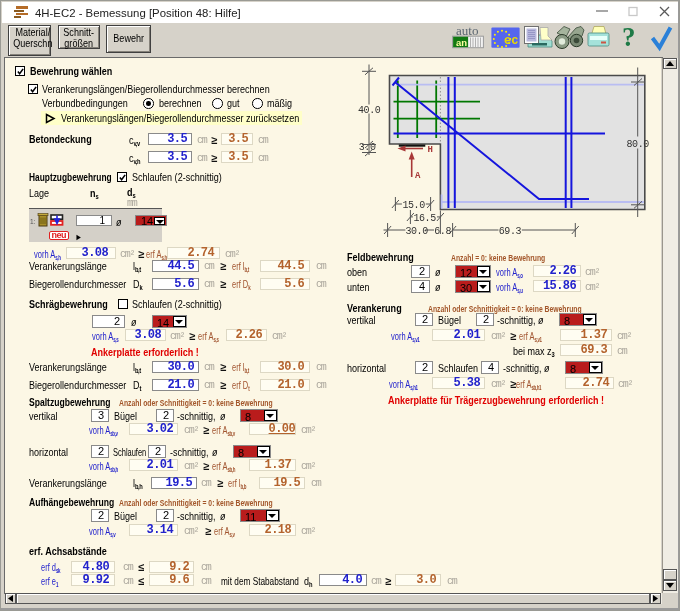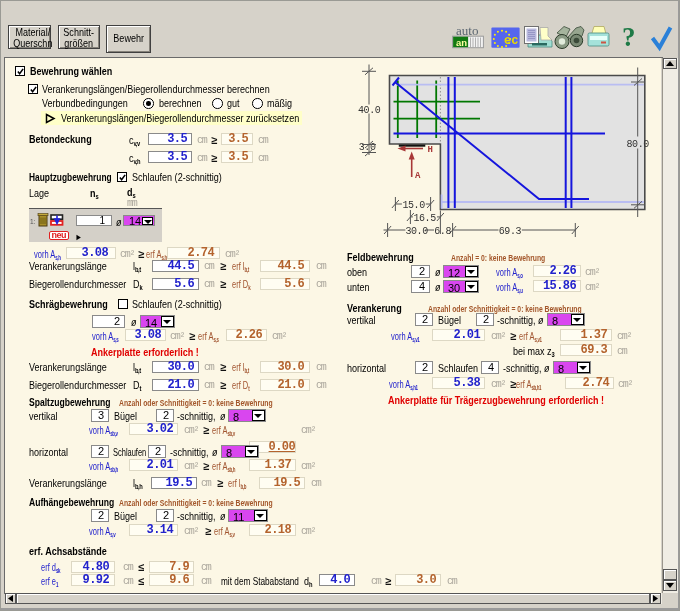--- a/index.html
+++ b/index.html
@@ -18,32 +18,46 @@
 .ge{position:absolute;font-family:"Liberation Mono",monospace;font-size:11px;font-weight:bold;color:#111;line-height:11px;}
 .inp{position:absolute;background:#fff;border:1px solid #8a8a8a;font-family:"Liberation Mono",monospace;font-size:12px;font-weight:bold;color:#2222cc;text-align:right;box-sizing:border-box;letter-spacing:-0.6px;}
 .dis{position:absolute;background:#fffdf2;border:1px solid #ddd8c4;font-family:"Liberation Mono",monospace;font-size:12px;font-weight:bold;color:#b4632d;text-align:right;box-sizing:border-box;letter-spacing:-0.6px;}
 .dis.t.blue,.t.brown{transform:scaleX(0.68);}
 .t.blue .sub,.t.brown .sub{font-size:6.5px;}
 .blue{color:#2222cc;}
 .cb{position:absolute;width:8px;height:8px;background:#fff;border:1.5px solid #000;}
 .cb .k{position:absolute;left:0.5px;top:0.5px;width:7px;height:7px;}
 .rad{position:absolute;width:8.5px;height:8.5px;background:#fff;border:1.2px solid #000;border-radius:50%;}
 .rad .d{position:absolute;left:2px;top:2px;width:4.5px;height:4.5px;background:#000;border-radius:50%;}
-.dd{position:absolute;background:#d946ef;border:1px solid #8a8a8a;box-sizing:border-box;}
+.dd{position:absolute;background:#b91c1c;border:1px solid #8a8a8a;box-sizing:border-box;margin-left:12px;}
 .dd .v{position:absolute;left:4px;top:1px;font-family:"Liberation Sans",sans-serif;font-size:11px;color:#000;}
 .dd .a{position:absolute;right:0px;top:0px;width:13px;bottom:0px;background:#fff;border:1.5px solid #000;box-sizing:border-box;}
 .dd .a:after{content:"";position:absolute;left:1px;top:2.5px;border-left:4px solid transparent;border-right:4px solid transparent;border-top:4.5px solid #000;}
 .sub{font-size:7px;font-weight:bold;vertical-align:-2px;letter-spacing:-0.5px;}
 .tbtn{position:absolute;background:#d6d2c9;border:1px solid #404040;box-shadow:inset 1px 1px 0 #ffffff,inset -1px -1px 0 #86827a;font-size:11px;color:#000;text-align:center;box-sizing:border-box;}
 .tbtn span{display:inline-block;transform:scaleX(0.82);transform-origin:50% 0;white-space:pre;}
 svg{position:absolute;left:0;top:0;}
 </style></head><body>
 <div id="win">
+  <div id="title">
+    <svg width="30" height="20">
+      <rect x="14" y="4" width="12" height="3" fill="#b56c28"></rect>
+      <rect x="12" y="8" width="10" height="2" fill="#8a5a20"></rect>
+      <rect x="14" y="11" width="12" height="2" fill="#b56c28"></rect>
+      <rect x="12" y="14" width="7" height="2" fill="#8a5a20"></rect>
+    </svg>
+    <span class="tt">4H-EC2 - Bemessung [Position 48: Hilfe]</span>
+    <svg width="678" height="21">
+      <line x1="594" y1="9" x2="606" y2="9" stroke="#777" stroke-width="1.3"></line>
+      <rect x="627" y="5.5" width="8" height="8" fill="none" stroke="#c8c8c8" stroke-width="1.3"></rect>
+      <path d="M658 5 L667 14 M667 5 L658 14" stroke="#5a5a5a" stroke-width="1.3"></path>
+    </svg>
+  </div>
   <div id="toolbar">
-    <div class="tbtn" style="left:6px;top:2px;width:43px;height:24px;line-height:10.5px;padding-top:1px;"><span>Material/<br>Querschn</span></div>
+    <div class="tbtn" style="left:6px;top:2px;width:43px;height:31px;line-height:10.5px;padding-top:1px;"><span>Material/<br>Querschn</span></div>
     <div class="tbtn" style="left:56px;top:2px;width:42px;height:24px;line-height:10.5px;padding-top:1px;"><span>Schnitt-<br>größen</span></div>
     <div class="tbtn" style="left:104px;top:2px;width:45px;height:28px;line-height:25px;"><span>Bewehr</span></div>
     <div style="position:absolute;left:438px;top:2px;width:242px;height:30px;">
       <svg width="242" height="30">
         <text x="16" y="9.5" font-family="Liberation Serif,serif" font-size="13" fill="#5a6570">auto</text>
         <rect x="12.6" y="11.2" width="30.8" height="11.5" fill="#f2f2f2" stroke="#9a9a9a" stroke-width="1"></rect>
         <rect x="13.1" y="11.7" width="15" height="10.5" fill="#127a12"></rect>
         <text x="16" y="20.5" font-family="Liberation Sans" font-size="9.5" font-weight="bold" fill="#ffffa0">an</text>
         <g stroke="#b0b0b0" stroke-width="1">
             <line x1="30.5" y1="12.5" x2="30.5" y2="22"></line>
@@ -262,21 +276,21 @@
     <span class="t" style="left:219px;top:411px;font-style:italic;">ø</span>
     <div class="dd" style="left:227px;top:408px;width:38px;height:13px;">
         <span class="v">8</span>
         <span class="a"></span>
       </div>
     <span class="t blue" style="left:88px;top:425px;">vorh A<span class="sub">sb,v</span></span>
     <div class="dis blue" style="left:128px;top:422px;width:49px;height:12px;line-height:10px;padding-right:4px;">3.02</div>
     <span class="u" style="left:183px;top:425px;">cm²</span>
       <span class="ge" style="left:202px;top:425px;">≥</span>
     <span class="t brown" style="left:211px;top:425px;">erf A<span class="sub">sb,v</span></span>
-    <div class="dis" style="left:248px;top:440px;width:47px;height:12px;line-height:10px;text-decoration:underline;">0.00</div>
+    <div class="dis" style="left:248px;top:422px;width:47px;height:12px;line-height:10px;text-decoration:underline;">0.00</div>
     <span class="u" style="left:300px;top:425px;">cm²</span>
     <span class="t" style="left:28px;top:447px;">horizontal</span>
     <div class="inp" style="left:90px;top:444px;width:18px;height:13px;line-height:11px;padding-right:4px;color:#000;font-family:'Liberation Sans';font-weight:normal;font-size:11px;letter-spacing:0;">2</div>
     <span class="t" style="left:112px;top:447px;transform:scaleX(0.68);">Schlaufen</span>
     <div class="inp" style="left:147px;top:444px;width:18px;height:13px;line-height:11px;padding-right:4px;color:#000;font-family:'Liberation Sans';font-weight:normal;font-size:11px;letter-spacing:0;">2</div>
     <span class="t" style="left:169px;top:447px;">-schnittig,</span>
     <span class="t" style="left:211px;top:447px;font-style:italic;">ø</span>
     <div class="dd" style="left:220px;top:444px;width:38px;height:13px;">
         <span class="v">8</span>
         <span class="a"></span>
@@ -312,31 +326,31 @@
     <span class="u" style="left:183px;top:526px;">cm²</span>
       <span class="ge" style="left:204px;top:526px;">≥</span>
     <span class="t brown" style="left:213px;top:526px;">erf A<span class="sub">s,v</span></span>
     <div class="dis" style="left:248px;top:523px;width:47px;height:12px;line-height:10px;padding-right:4px;">2.18</div>
     <span class="u" style="left:300px;top:526px;">cm²</span>
     <span class="t b" style="left:28px;top:546px;">erf. Achsabstände</span>
     <span class="t blue" style="left:40px;top:562px;">erf d<span class="sub">sk</span></span>
     <div class="dis blue" style="left:70px;top:560px;width:44px;height:12px;line-height:10px;padding-right:5px;">4.80</div>
     <span class="u" style="left:122px;top:562px;">cm</span>
       <span class="ge" style="left:137px;top:562px;">≤</span>
-    <div class="dis" style="left:148px;top:560px;width:45px;height:12px;line-height:10px;padding-right:4px;">7.9</div>
+    <div class="dis" style="left:148px;top:560px;width:45px;height:12px;line-height:10px;padding-right:4px;">9.2</div>
     <span class="u" style="left:200px;top:562px;">cm</span>
     <span class="t blue" style="left:40px;top:576px;">erf e<span class="sub">1</span></span>
     <div class="dis blue" style="left:70px;top:573px;width:44px;height:12px;line-height:10px;padding-right:5px;">9.92</div>
     <span class="u" style="left:122px;top:576px;">cm</span>
       <span class="ge" style="left:137px;top:576px;">≤</span>
     <div class="dis" style="left:148px;top:573px;width:45px;height:12px;line-height:10px;padding-right:4px;">9.6</div>
     <span class="u" style="left:200px;top:576px;">cm</span>
     <span class="t" style="left:220px;top:576px;transform:scaleX(0.75);">mit dem Stababstand</span>
     <span class="t" style="left:303px;top:576px;">d<span class="sub">h</span></span>
-    <div class="inp" style="left:318px;top:573px;width:36px;height:12px;line-height:10px;padding-right:4px;">4.0</div>
+    <div class="inp" style="left:318px;top:573px;width:48px;height:12px;line-height:10px;padding-right:4px;">4.0</div>
     <span class="u" style="left:370px;top:576px;">cm</span>
       <span class="ge" style="left:384px;top:576px;">≥</span>
     <div class="dis" style="left:394px;top:573px;width:46px;height:12px;line-height:10px;padding-right:4px;">3.0</div>
     <span class="u" style="left:446px;top:576px;">cm</span>
     <span class="t b" style="left:346px;top:252px;">Feldbewehrung</span>
     <span class="hint" style="left:450px;top:253px;">Anzahl = 0: keine Bewehrung</span>
     <span class="t" style="left:346px;top:267px;">oben</span>
     <div class="inp" style="left:410px;top:264px;width:19px;height:13px;line-height:11px;padding-right:4px;color:#000;font-family:'Liberation Sans';font-weight:normal;font-size:11px;letter-spacing:0;">2</div>
     <span class="t" style="left:434px;top:267px;font-style:italic;">ø</span>
     <div class="dd" style="left:442px;top:264px;width:36px;height:13px;">

